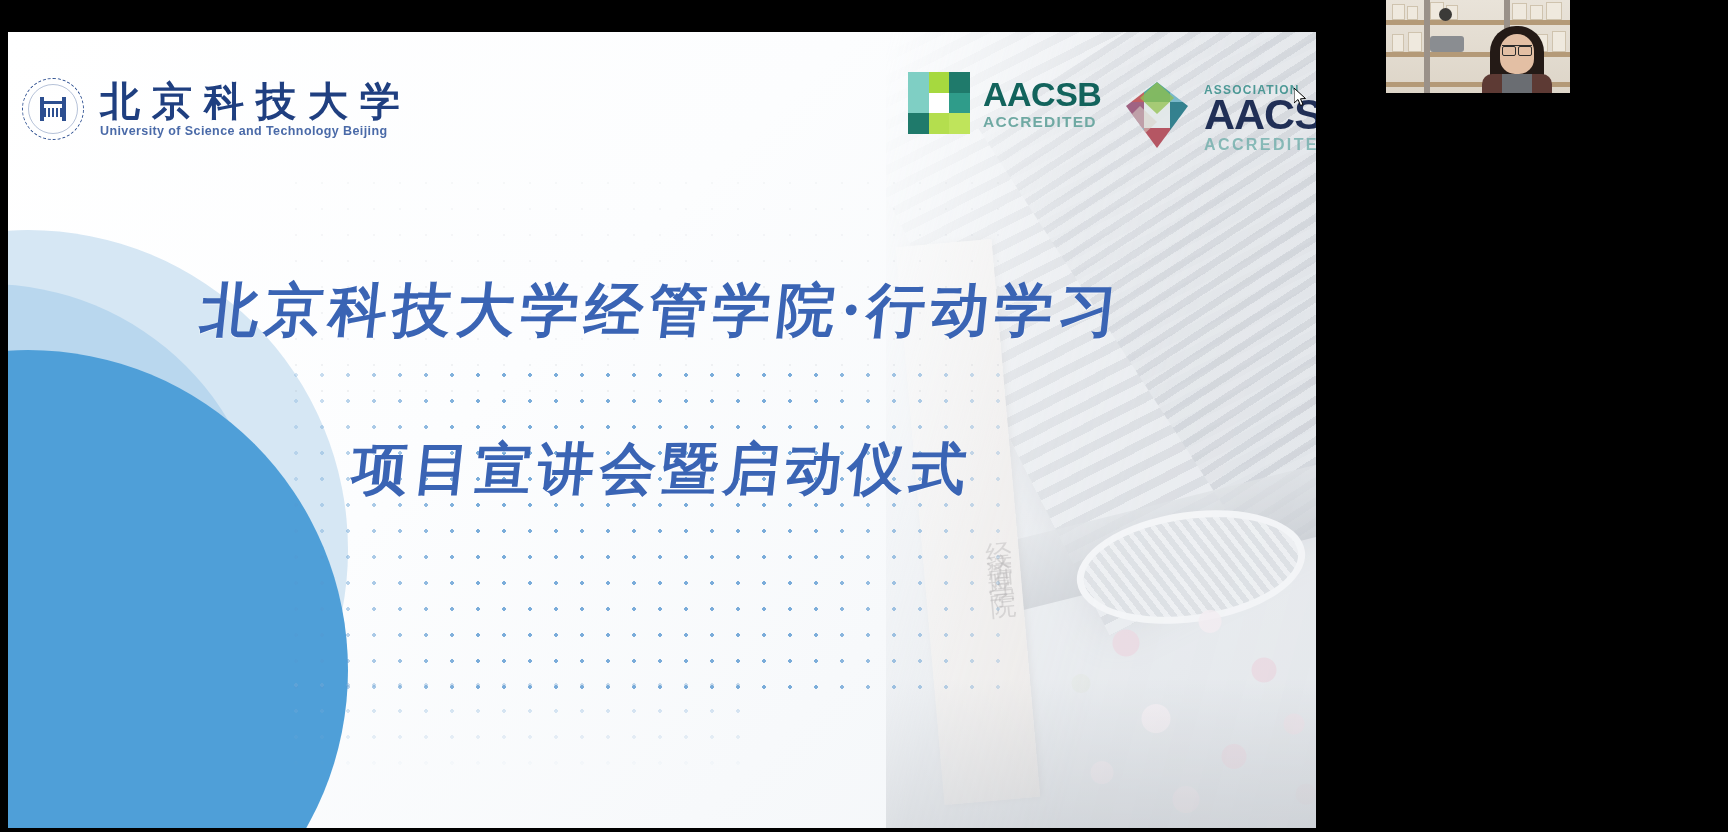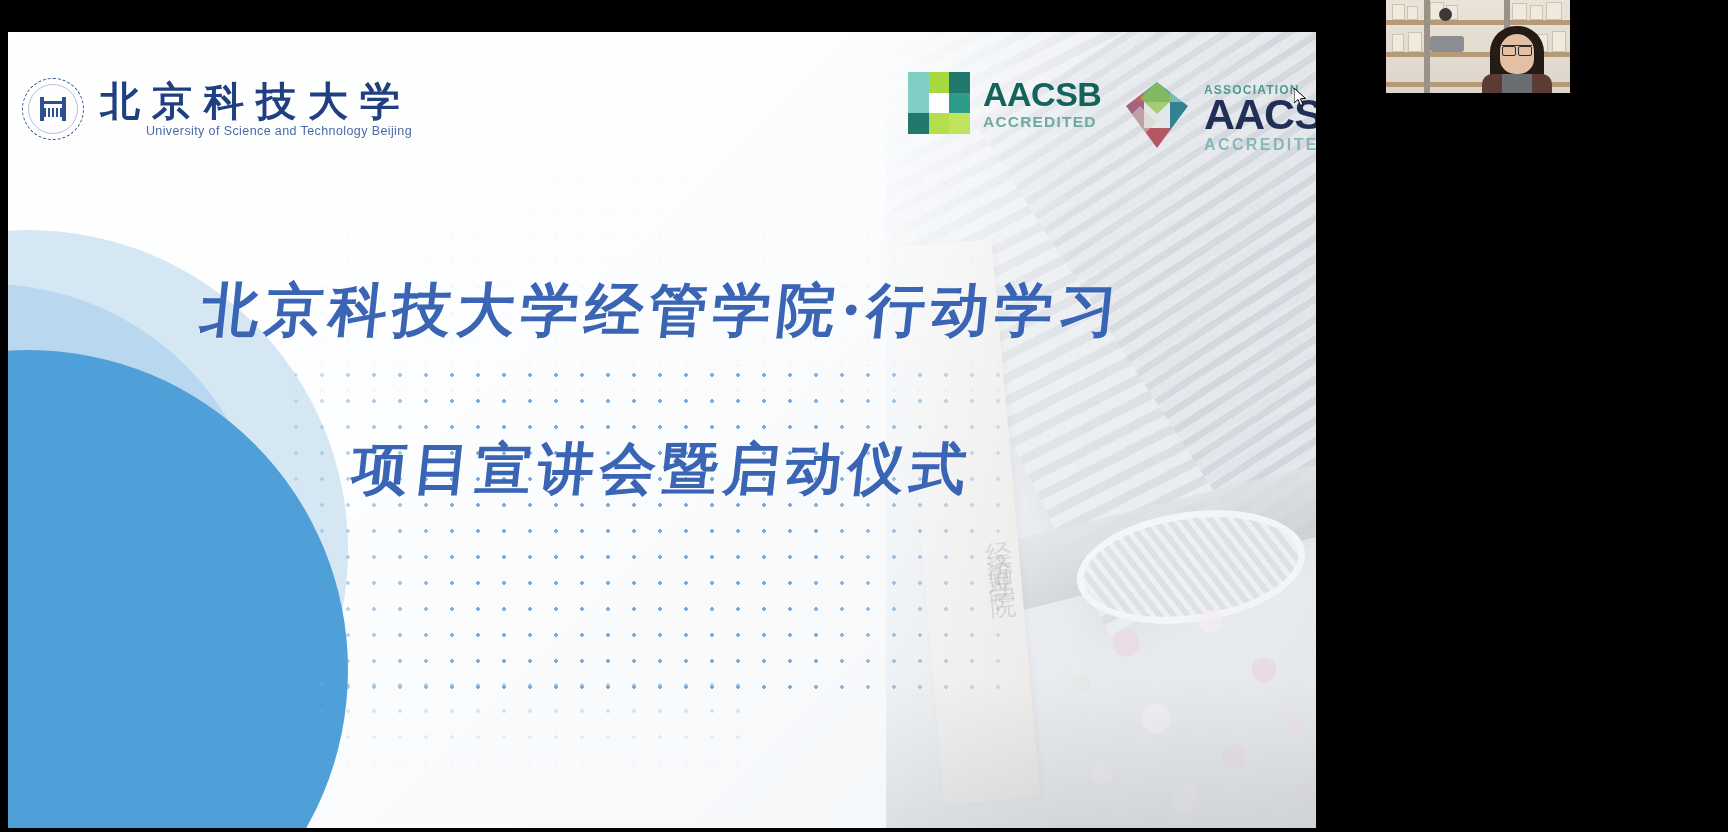--- a/index.html
+++ b/index.html
@@ -177,21 +177,21 @@
       linear-gradient(#2d4f90,#2d4f90) 0 4px/26px 3px no-repeat,
       repeating-linear-gradient(90deg,#2d4f90 0 2px,transparent 2px 4px) 0 11px/26px 9px no-repeat;
   }
   .ustb-names { display:flex; flex-direction:column; gap:2px; }
   .ustb-cn {
     font-family:"DejaVu Serif", serif;
     font-size:40px; font-weight:700; color:#1f3f80;
     letter-spacing:12px; line-height:1.05;
   }
   .ustb-en {
-    font-size:12.5px; color:#4a6aa8; letter-spacing:.4px; font-weight:400;text-align:right;
+    font-size:12.5px; color:#4a6aa8; letter-spacing:.4px; font-weight:700;
   }
 
   
   .aacsb { position:absolute; left:900px; top:40px; display:flex; align-items:center; gap:13px; }
   .aacsb-mark {
     width:62px; height:62px;
     display:grid; grid-template-columns:1fr 1fr 1fr; grid-template-rows:1fr 1fr 1fr;
     background:#fff;
   }
   .aacsb-mark i { display:block; }

